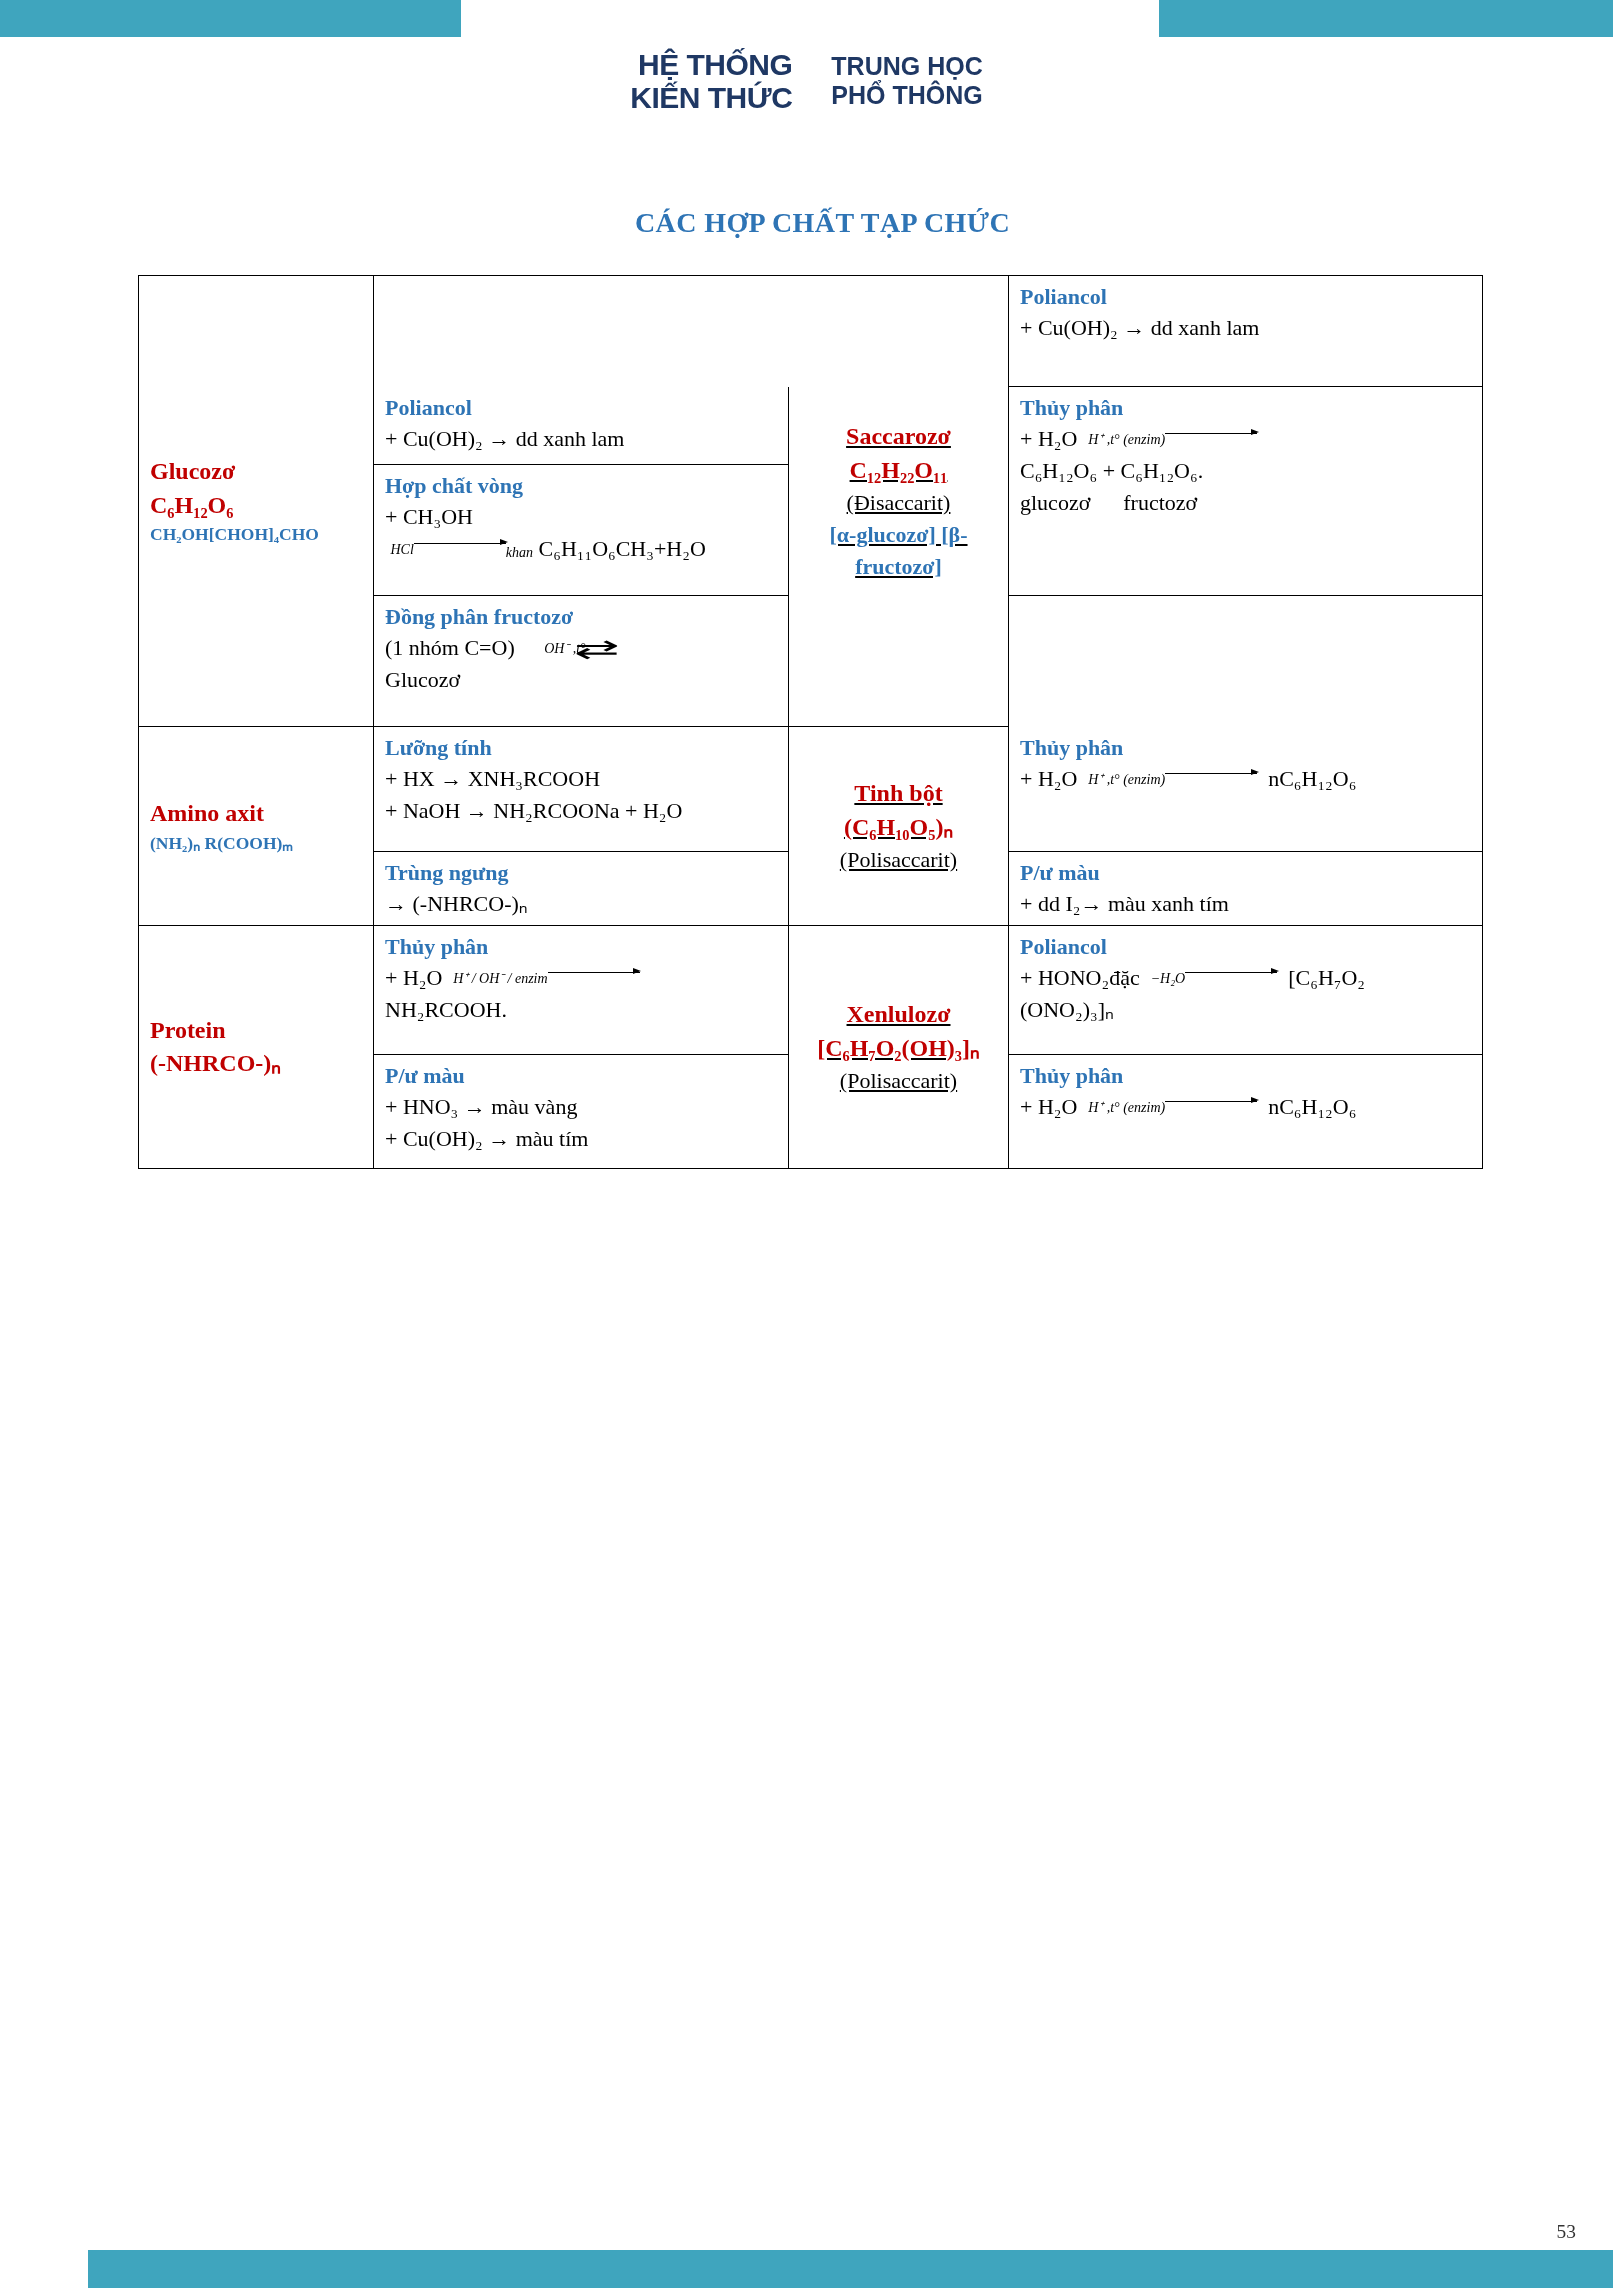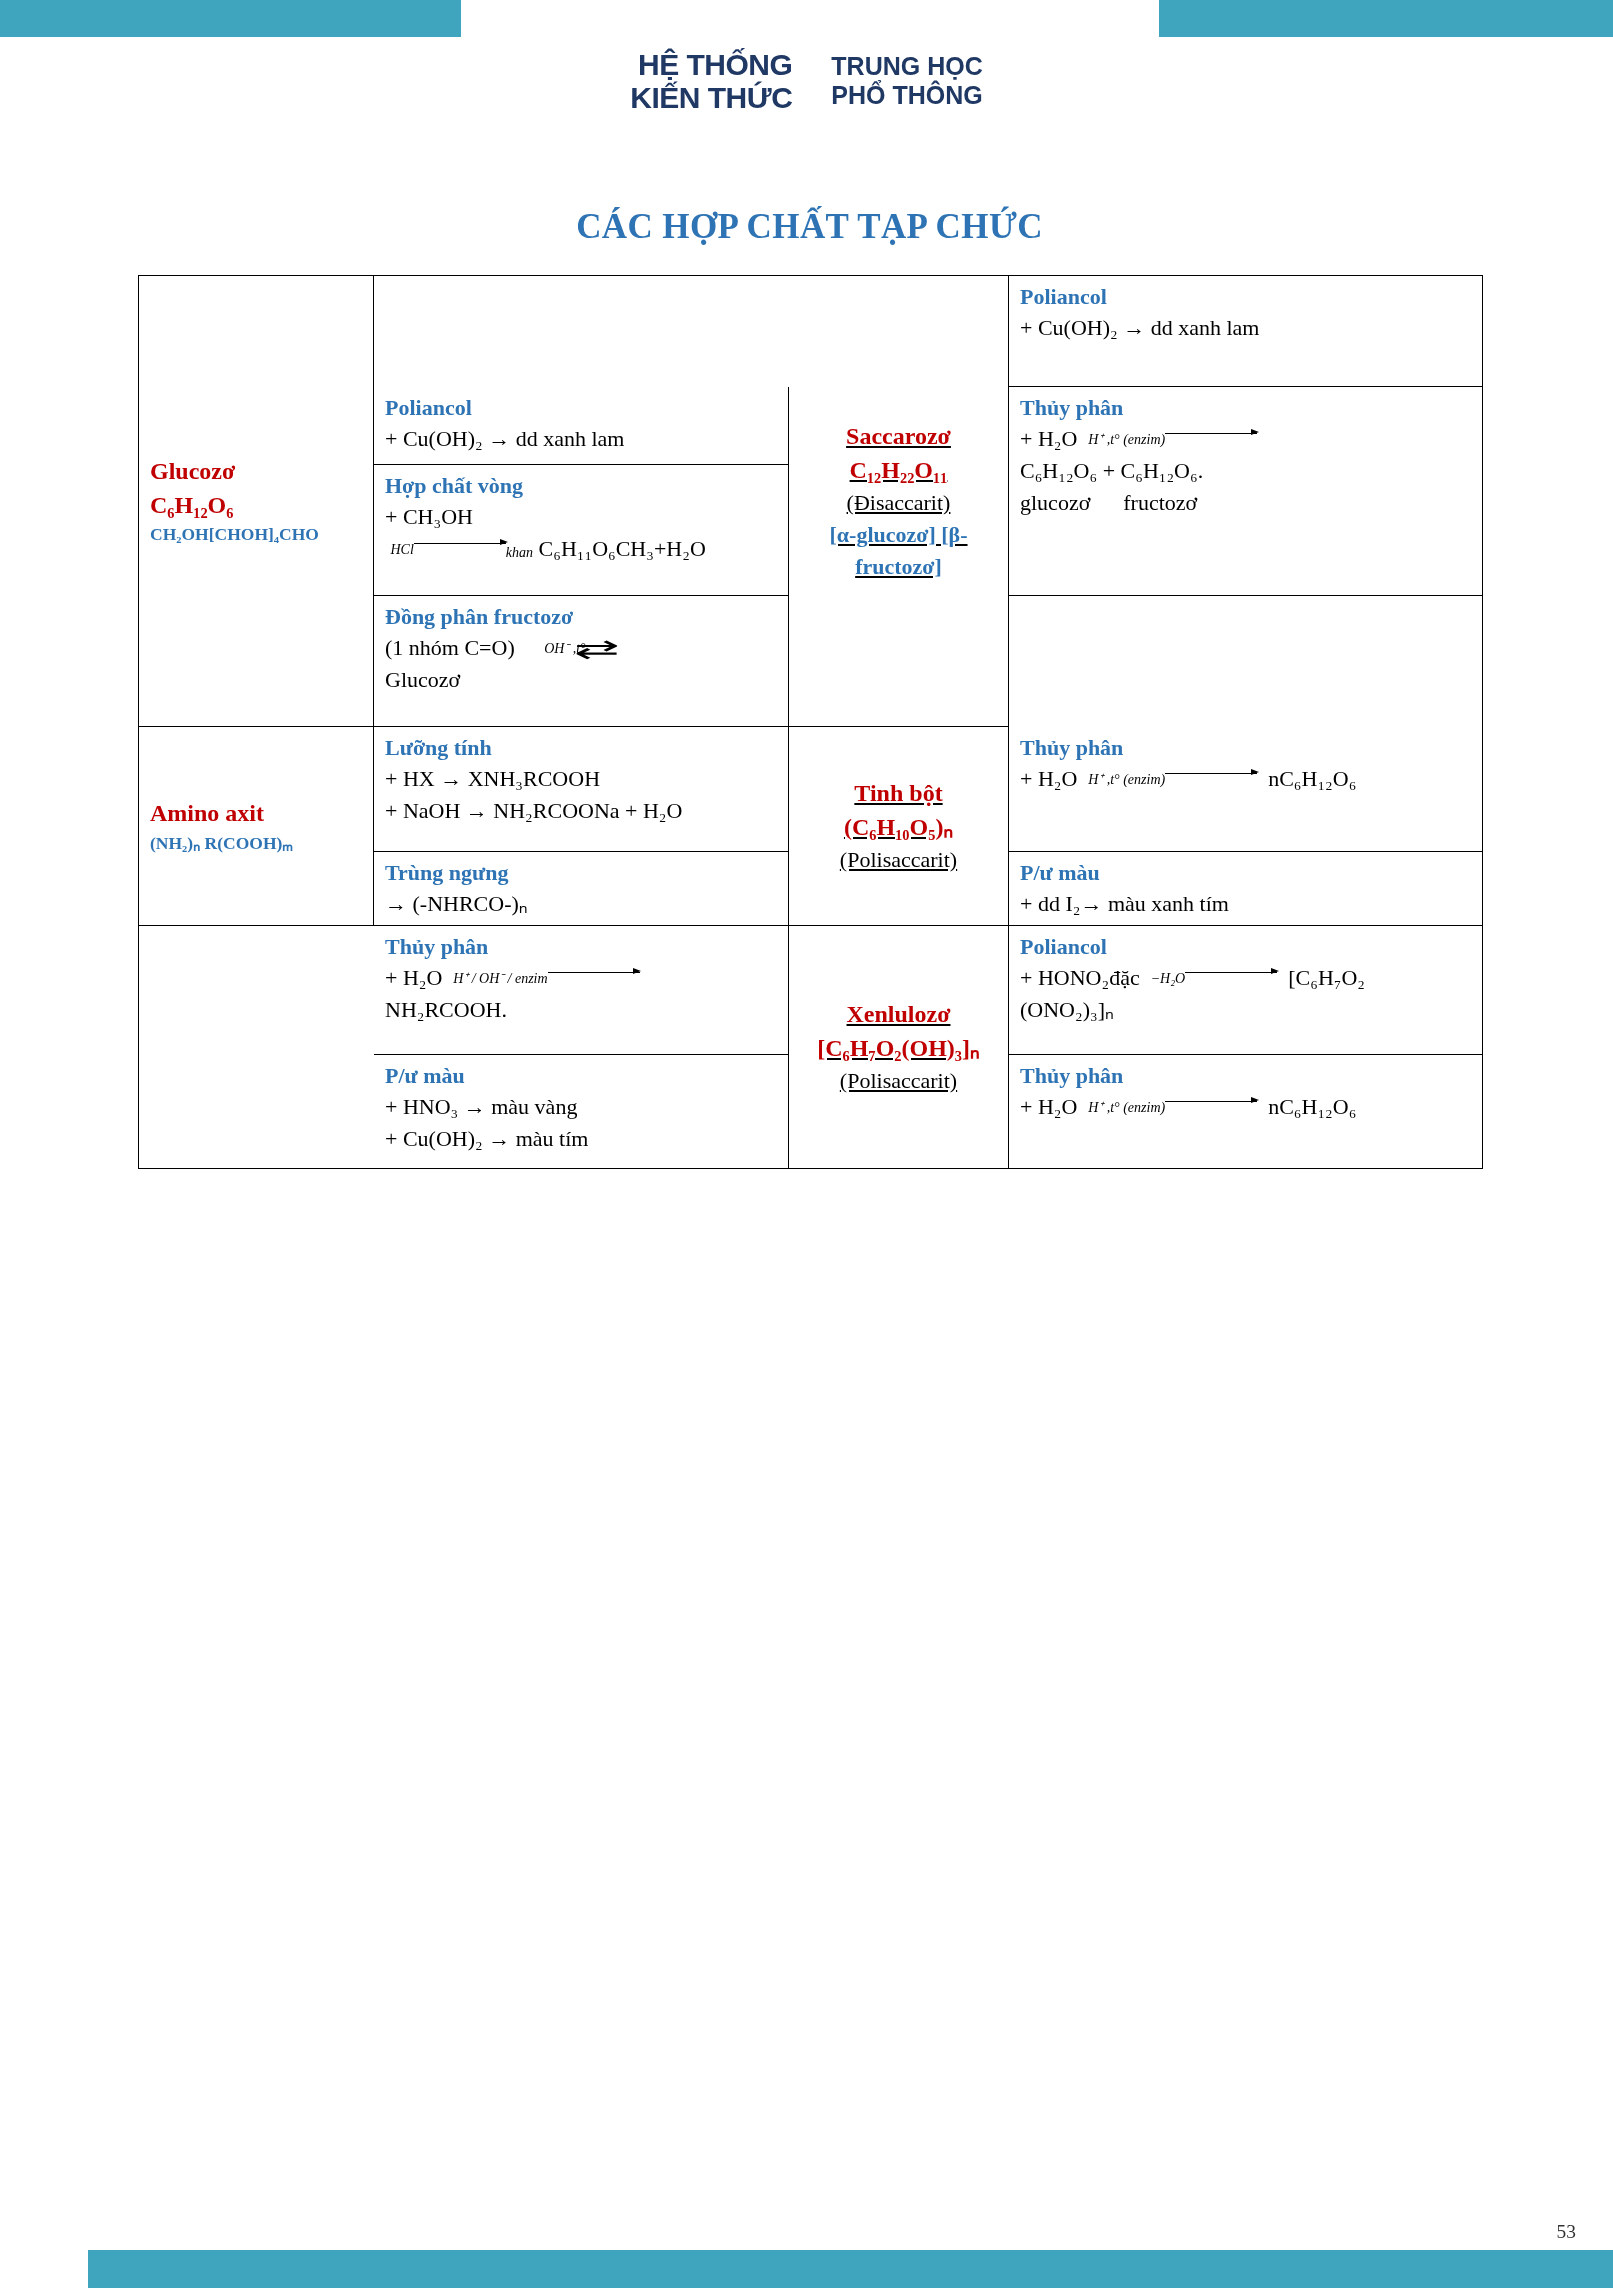--- a/index.html
+++ b/index.html
@@ -16,22 +16,22 @@
   .brand {
     position:absolute; top:48px; left:0; width:100%;
     display:flex; justify-content:center; align-items:center; gap:39px;
     font-family:"Liberation Sans", sans-serif; font-weight:700;
   }
   .brand-kicker { text-align:right; color:var(--navy,#1F3864); font-size:30px; line-height:1.1; letter-spacing:-0.5px; }
   .brand-main   { color:var(--red_brand,#D22B2B); font-size:65px; line-height:1; letter-spacing:1.8px; }
   .brand-level  { text-align:right; color:var(--navy,#1F3864); font-size:25px; line-height:1.15; }
   
   .doc-title {
-    position:absolute; top:207px; left:138px; width:1343px; text-align:center;
-    font-size:35px; font-weight:700; color:var(--blue,#2E74B5); letter-spacing:0.4px;
+    position:absolute; top:207px; left:151px; width:1343px; text-align:center;
+    font-size:28px; font-weight:700; color:var(--blue,#2E74B5); letter-spacing:0.4px;
   }
   
   .ctable {
     position:absolute; left:138px; top:275px; background:#fff;
     display:grid;
     grid-template-columns:235px 415px 220px 473px;
     grid-template-rows:111px 78px 131px 131px 125px 74px 129px 113px;
     border:1.5px solid #000;
   }
   .cell { border-right:1.5px solid #000; border-bottom:1.5px solid #000; padding:4.6px 11px 3.7px; overflow:hidden; }
@@ -147,20 +147,24 @@
       </div>
     <div class="cell br0" style="grid-area:5/4/6/5">
         <div class="line heading">Thủy phân</div>
         <div class="line formula">+ H₂O <span class="rx-arrow"><span class="lbl above">H⁺ ,t° (enzim)</span><span class="shaft"></span></span> nC₆H₁₂O₆</div>
       </div>
     <div class="cell br0" style="grid-area:6/4/7/5">
         <div class="line heading">P/ư màu</div>
         <div class="line formula">+ dd I₂→ màu xanh tím</div>
       </div>
 
+    <div class="cell compound bb0" style="grid-area:7/1/9/2">
+        <div class="line name">Protein</div>
+        <div class="line name">(-NHRCO-)ₙ</div>
+      </div>
     <div class="cell" style="grid-area:7/2/8/3">
         <div class="line heading">Thủy phân</div>
         <div class="line formula">+ H₂O <span class="rx-arrow"><span class="lbl above">H⁺ / OH⁻ / enzim</span><span class="shaft"></span></span></div>
         <div class="line formula">NH₂RCOOH.</div>
       </div>
     <div class="cell bb0" style="grid-area:8/2/9/3">
         <div class="line heading">P/ư màu</div>
         <div class="line formula">+ HNO₃ → màu vàng</div>
         <div class="line formula">+ Cu(OH)₂ → màu tím</div>
       </div>

